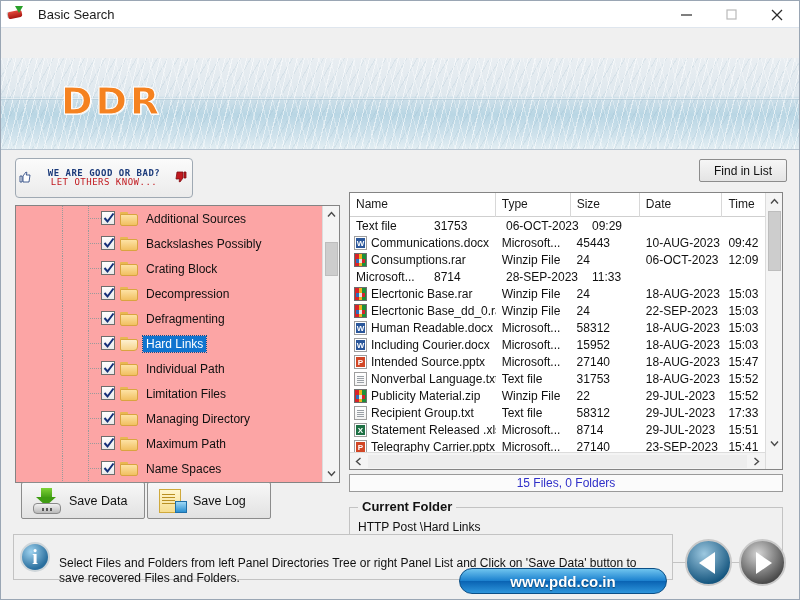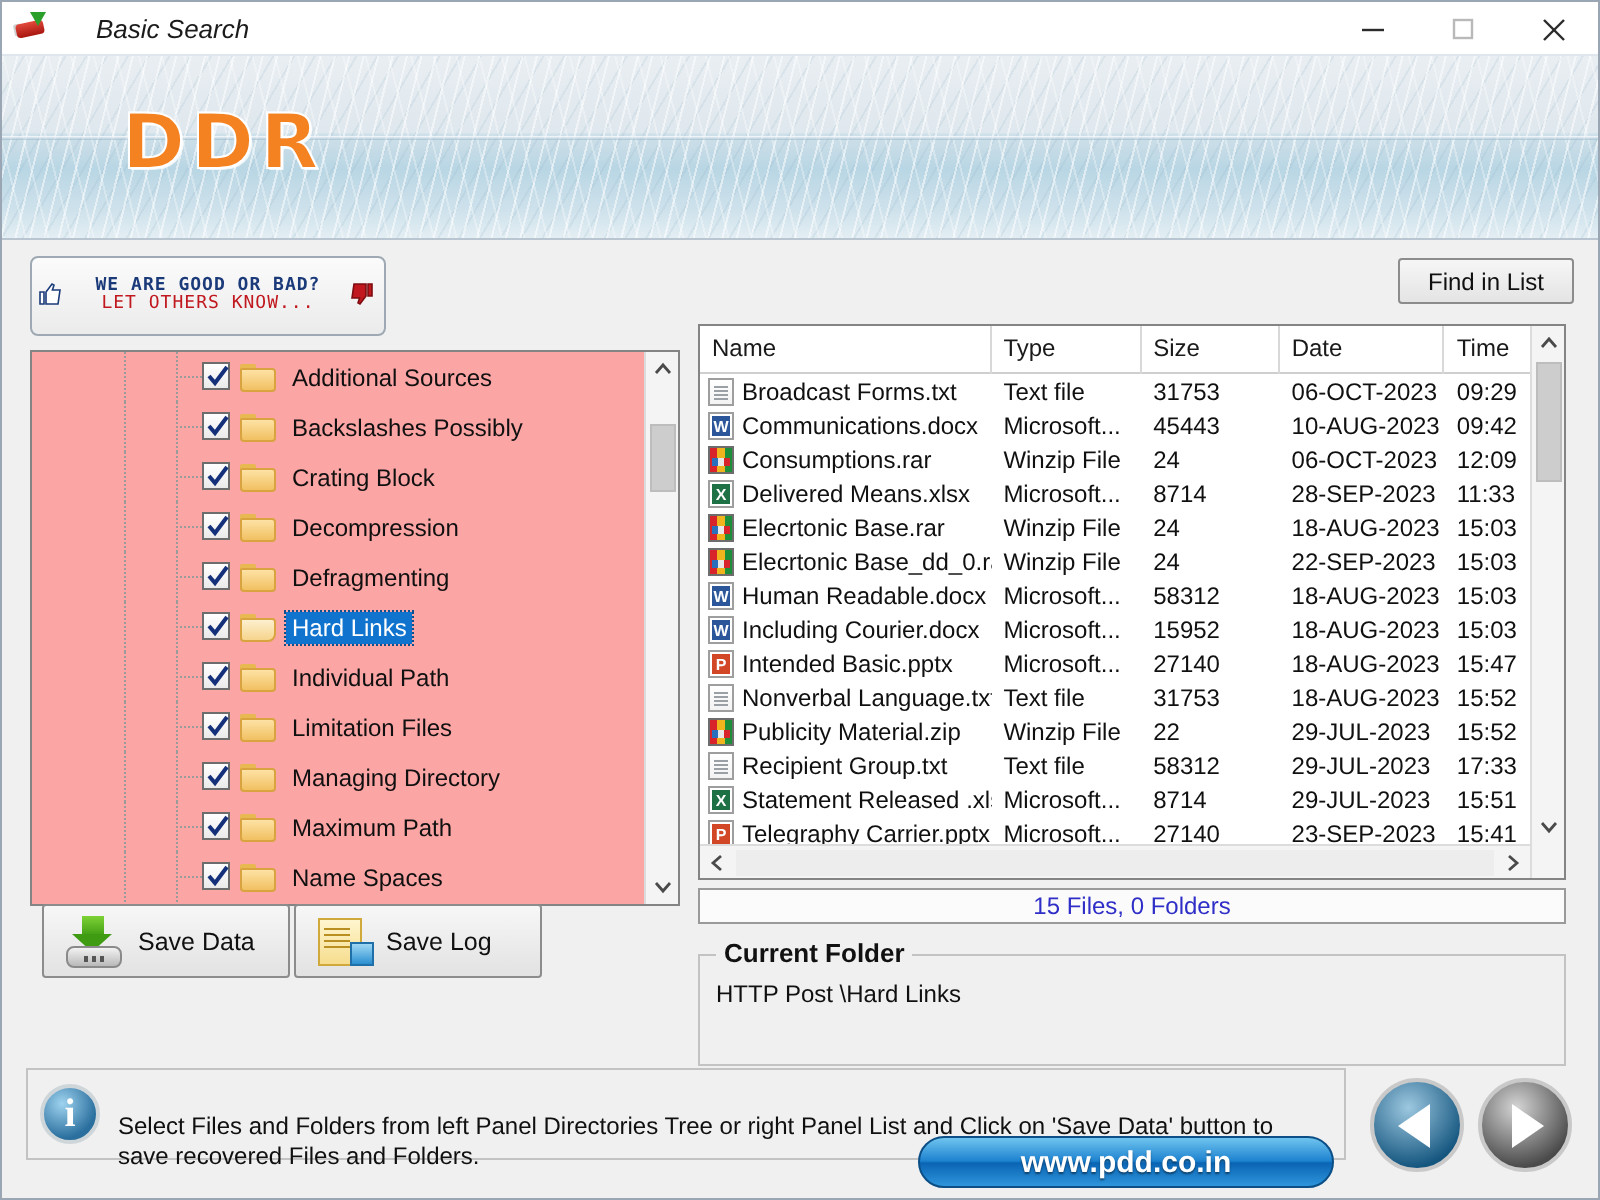--- a/index.html
+++ b/index.html
@@ -30,34 +30,35 @@
   }
   .title-icon .cap {
     position:absolute; left:0px; top:6px; width:4px; height:6px;
     background:#cfcfcf; border-radius:1px; transform:rotate(-12deg);
   }
   .title-icon .arrow {
     position:absolute; left:8px; top:0px; width:0; height:0;
     border-left:4px solid transparent; border-right:4px solid transparent;
     border-top:7px solid #2aa02a;
   }
-  .title-text { margin-left:23px; font-size:13px; color:#1b1b1b;font-style:italic; }
+  .title-text { margin-left:13px; font-size:13px; color:#1b1b1b; }
   .win-btns { position:absolute; right:0; top:0; height:27px; display:flex; }
   .win-btn {
     width:45px; height:27px; display:flex; align-items:center; justify-content:center;
     font-size:13px; color:#2b2b2b;
   }
   .win-btn svg { display:block; }
 
   
   .banner {
     height:92px; position:relative; overflow:hidden;
     background:
       linear-gradient(180deg,#e9eef2 0%, #dfe8ee 42%, #cfe0e9 43%, #b9d6e4 62%, #cfe2ec 85%, #e3eef3 100%);
     border-bottom:1px solid #b9c6d2;
+    margin-top:30px;
   }
   .banner .streaks {
     position:absolute; inset:0;
     background:
       repeating-linear-gradient(104deg, rgba(255,255,255,0.55) 0 1px, rgba(255,255,255,0) 1px 7px),
       repeating-linear-gradient(76deg, rgba(255,255,255,0.33) 0 1px, rgba(255,255,255,0) 1px 11px),
       repeating-linear-gradient(120deg, rgba(140,175,195,0.16) 0 1px, rgba(255,255,255,0) 1px 9px);
     opacity:.95;
   }
   .banner .hiline {
@@ -591,24 +592,20 @@
     <div class="listbox">
       <div class="lhead">
         <div class="c-name">Name</div>
         <div class="c-type">Type</div>
         <div class="c-size">Size</div>
         <div class="c-date">Date</div>
         <div class="c-time">Time</div>
       </div>
       <div id="file-rows">
           <div class="lrow">
-            <div class="c-name">
-              <span class="fico txt"></span>
-              <span>Broadcast Forms.txt</span>
-            </div>
             <div class="c-type">Text file</div>
             <div class="c-size">31753</div>
             <div class="c-date">06-OCT-2023</div>
             <div class="c-time">09:29</div>
           </div>
           <div class="lrow">
             <div class="c-name">
               <span class="fico doc"></span>
               <span>Communications.docx</span>
             </div>
@@ -621,24 +618,20 @@
             <div class="c-name">
               <span class="fico zip"></span>
               <span>Consumptions.rar</span>
             </div>
             <div class="c-type">Winzip File</div>
             <div class="c-size">24</div>
             <div class="c-date">06-OCT-2023</div>
             <div class="c-time">12:09</div>
           </div>
           <div class="lrow">
-            <div class="c-name">
-              <span class="fico xls"></span>
-              <span>Delivered Means.xlsx</span>
-            </div>
             <div class="c-type">Microsoft...</div>
             <div class="c-size">8714</div>
             <div class="c-date">28-SEP-2023</div>
             <div class="c-time">11:33</div>
           </div>
           <div class="lrow">
             <div class="c-name">
               <span class="fico zip"></span>
               <span>Elecrtonic Base.rar</span>
             </div>
@@ -673,21 +666,21 @@
               <span>Including Courier.docx</span>
             </div>
             <div class="c-type">Microsoft...</div>
             <div class="c-size">15952</div>
             <div class="c-date">18-AUG-2023</div>
             <div class="c-time">15:03</div>
           </div>
           <div class="lrow">
             <div class="c-name">
               <span class="fico ppt"></span>
-              <span>Intended Basic.pptx</span>
+              <span>Intended Source.pptx</span>
             </div>
             <div class="c-type">Microsoft...</div>
             <div class="c-size">27140</div>
             <div class="c-date">18-AUG-2023</div>
             <div class="c-time">15:47</div>
           </div>
           <div class="lrow">
             <div class="c-name">
               <span class="fico txt"></span>
               <span>Nonverbal Language.txt</span>

